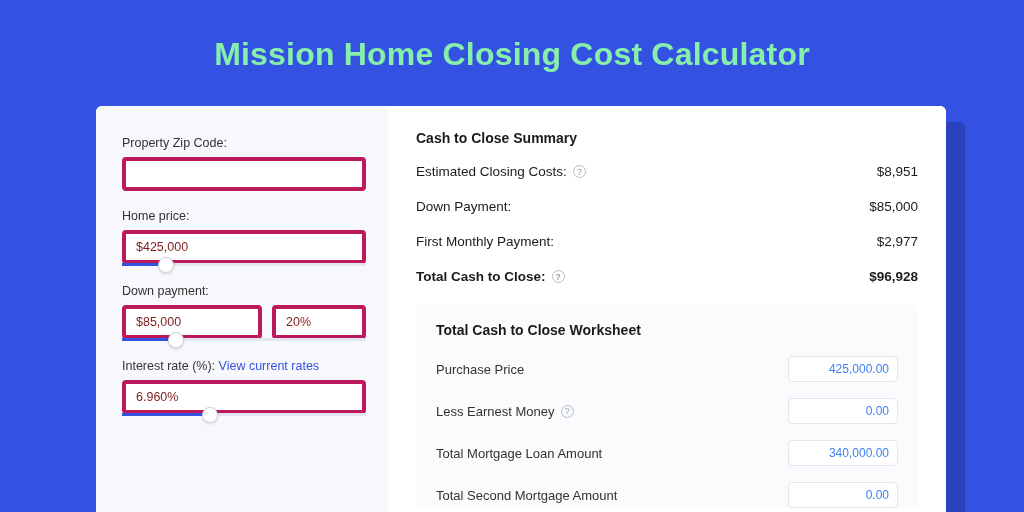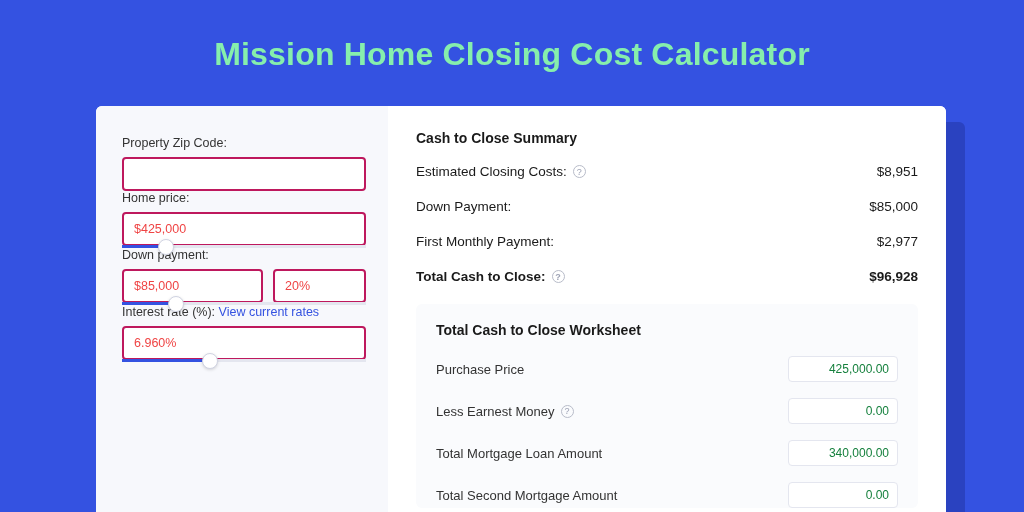--- a/index.html
+++ b/index.html
@@ -40,36 +40,36 @@
   .left-pane {
     width: 292px;
     padding: 30px 22px 0 26px;
     background: #f7f8fc;
   }
   .right-pane {
     flex: 1;
     padding: 24px 28px 0 28px;
     background: #fff;
   }
-  .field { }
+  .field { margin-bottom: 18px; }
   .field-label {
     font-size: 12.5px;
     color: #333;
     margin-bottom: 7px;
     display: block;
   }
   .text-input {
     width: 100%;
     height: 34px;
-    border: 2px solid #be185d;
+    border: 4px solid #be185d;
     border-radius: 4px;
     background: #fff;
     padding: 0 10px;
     font-size: 12.5px;
-    color: #ef4444;
+    color: #7f1d1d;
   }
   .slider-wrap { position: relative; }
   .slider-track {
     position: relative;
     height: 3px;
     background: #e4e6ef;
     margin-top: -1px;
   }
   .slider-fill {
     position: absolute;
@@ -142,21 +142,21 @@
   .ws-label { display: flex; align-items: center; gap: 6px; color: #333; }
   .ws-input {
     width: 110px;
     height: 26px;
     border: 1px solid #e4e6ef;
     border-radius: 4px;
     background: #fff;
     text-align: right;
     padding: 0 8px;
     font-size: 12px;
-    color: #15803d;
+    color: #3b82f6;
   }
 </style>
 </head>
 <body>
 
 <h1 class="page-title">Mission Home Closing Cost Calculator</h1>
 
 <div class="card-shadow"></div>
 
 <div class="card">

